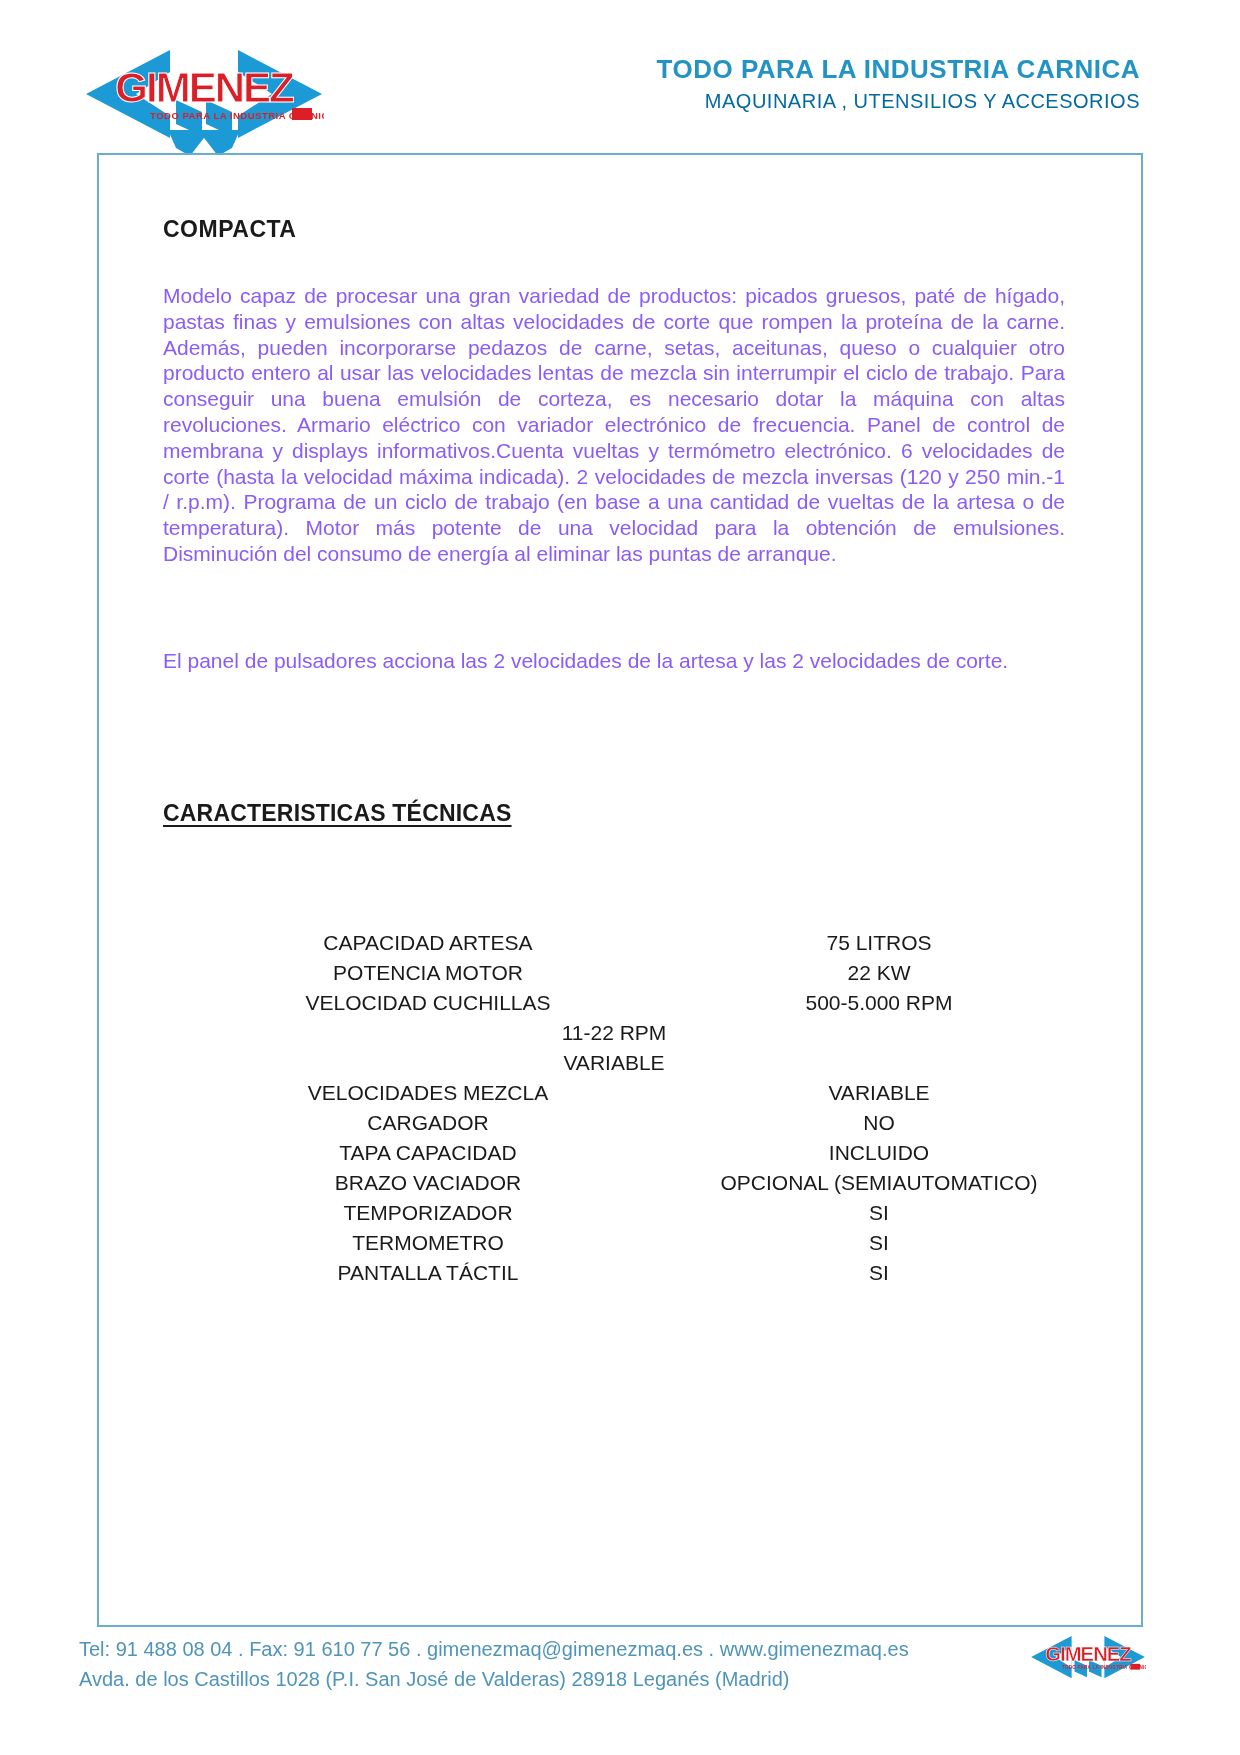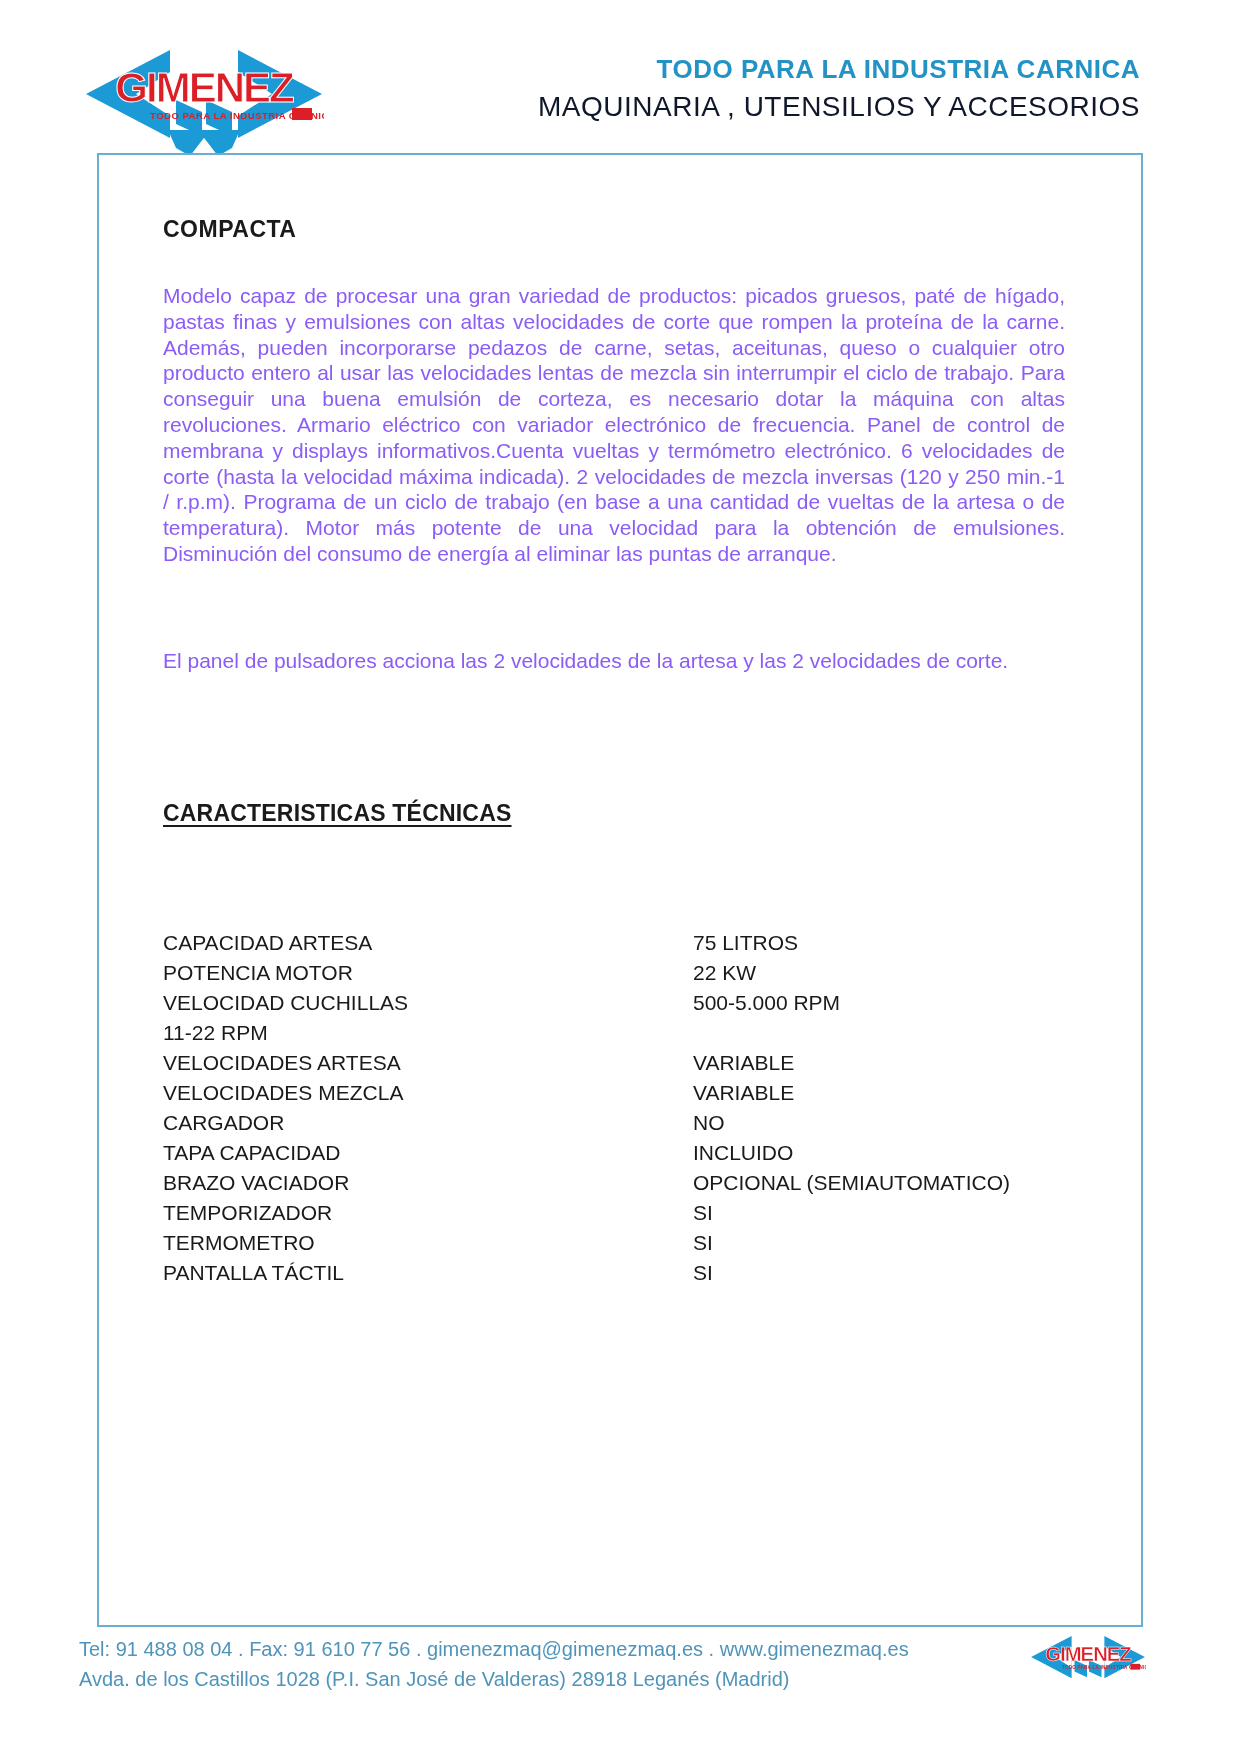--- a/index.html
+++ b/index.html
@@ -3,34 +3,34 @@
 <meta charset="utf-8">
 <style>
   html,body{margin:0;padding:0;background:#ffffff;}
   body{font-family:"Liberation Sans", sans-serif;}
   .page{position:relative;width:1240px;height:1755px;background:#ffffff;overflow:hidden;}
 
   
   .logo-top{position:absolute;left:84px;top:44px;width:240px;height:112px;}
   .header-text{position:absolute;right:100px;top:54px;text-align:right;}
   .header-title{font-size:26px;font-weight:bold;color:#2293C4;letter-spacing:0.5px;line-height:30px;}
-  .header-subtitle{font-size:28px;color:#0f172a;letter-spacing:0.5px;line-height:30px;margin-top:8px;}
+  .header-subtitle{font-size:20px;color:#0369a1;letter-spacing:0.5px;line-height:30px;margin-top:2px;}
 
   
   .frame{position:absolute;left:97px;top:153px;width:1046px;height:1474px;border:2px solid #69AECE;box-sizing:border-box;background:#ffffff;}
 
   .doc-title{position:absolute;left:163px;top:216px;width:902px;font-size:23px;font-weight:bold;color:#1a1a1a;letter-spacing:0.5px;}
   .para{position:absolute;left:163px;width:902px;font-size:21px;color:#8b5cf6;line-height:25.8px;text-align:justify;}
   .para1{top:283px;}
   .para2{top:648px;}
 
   .section-title{position:absolute;left:163px;top:788px;font-size:23px;font-weight:bold;color:#1a1a1a;text-decoration:underline;text-underline-offset:4px;letter-spacing:0.2px;margin-top:12px;}
 
   .specs{position:absolute;left:163px;top:928px;width:902px;}
-  .spec-row{display:flex;line-height:30px;font-size:21px;color:#1a1a1a;}
+  .spec-row{display:flex;line-height:30px;font-size:21px;color:#1a1a1a;text-align:center;}
   .spec-label{width:530px;flex:0 0 530px;}
   .spec-value{flex:1;}
 
   
   .footer{position:absolute;left:79px;top:1634px;font-size:20px;color:#4F94BA;line-height:30px;}
   .logo-bottom{position:absolute;left:1030px;top:1633px;width:116px;height:54px;}
 
   svg{display:block;}
 </style>
 </head>
@@ -84,21 +84,20 @@
       <div class="spec-value">22 KW</div>
     </div>
     <div class="spec-row">
       <div class="spec-label">VELOCIDAD CUCHILLAS</div>
       <div class="spec-value">500-5.000 RPM</div>
     </div>
     <div class="spec-row">
       <div class="spec-value">11-22 RPM</div>
     </div>
     <div class="spec-row">
-      <div class="spec-label">VELOCIDADES ARTESA</div>
       <div class="spec-value">VARIABLE</div>
     </div>
     <div class="spec-row">
       <div class="spec-label">VELOCIDADES MEZCLA</div>
       <div class="spec-value">VARIABLE</div>
     </div>
     <div class="spec-row">
       <div class="spec-label">CARGADOR</div>
       <div class="spec-value">NO</div>
     </div>

